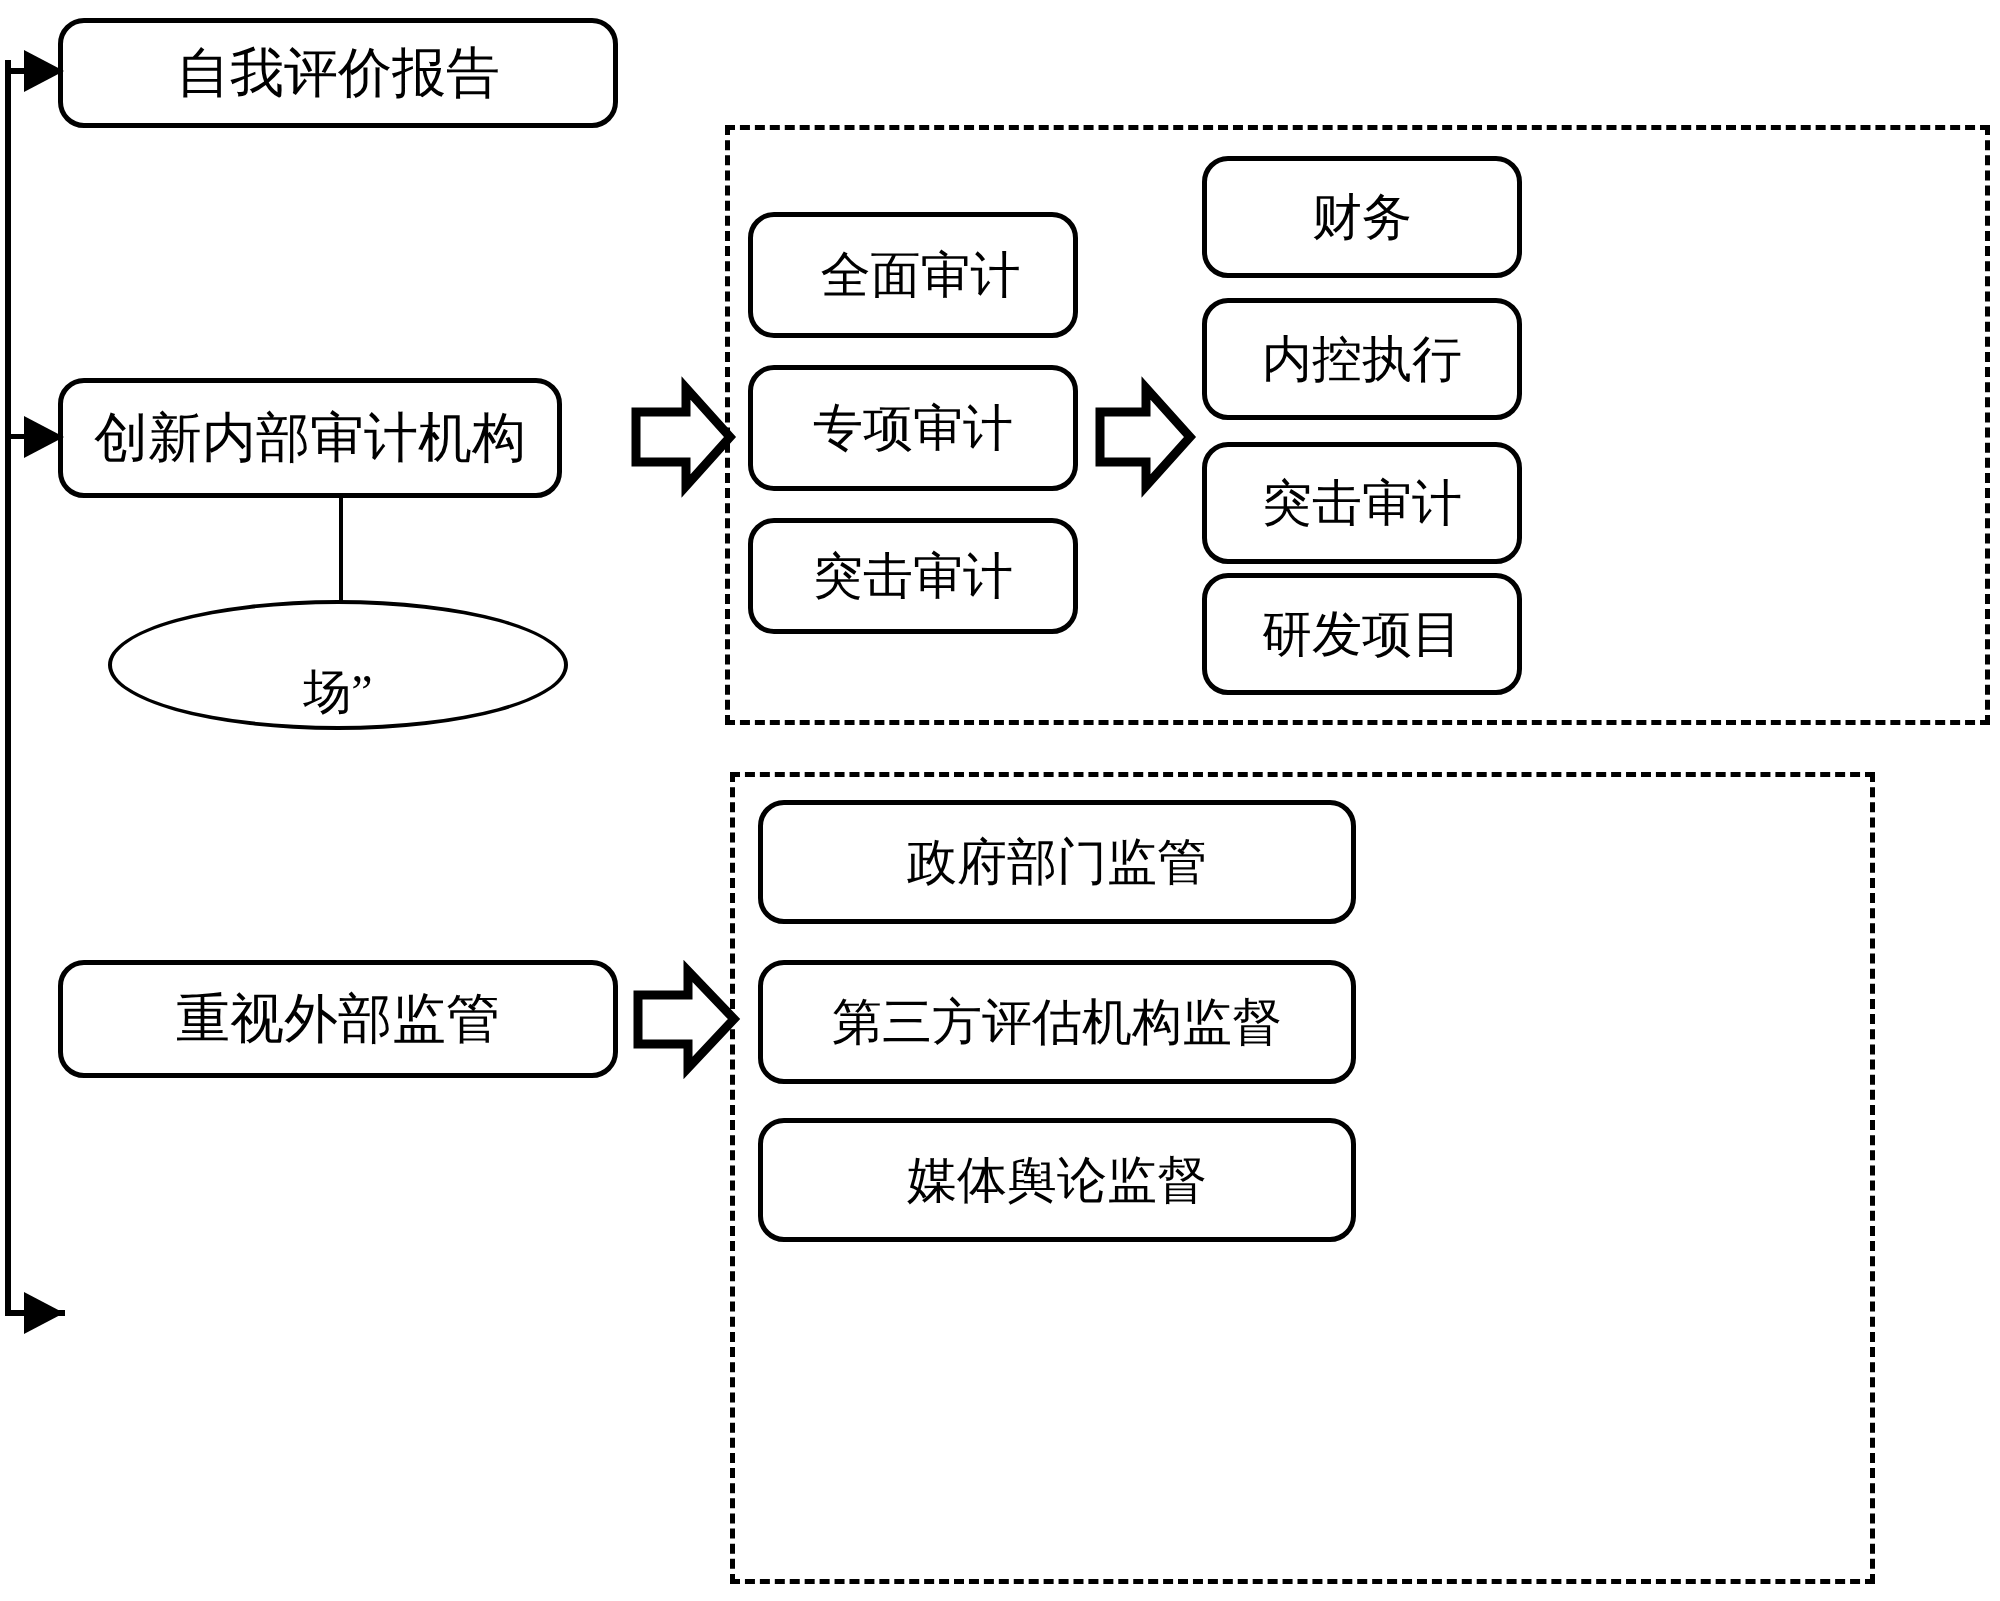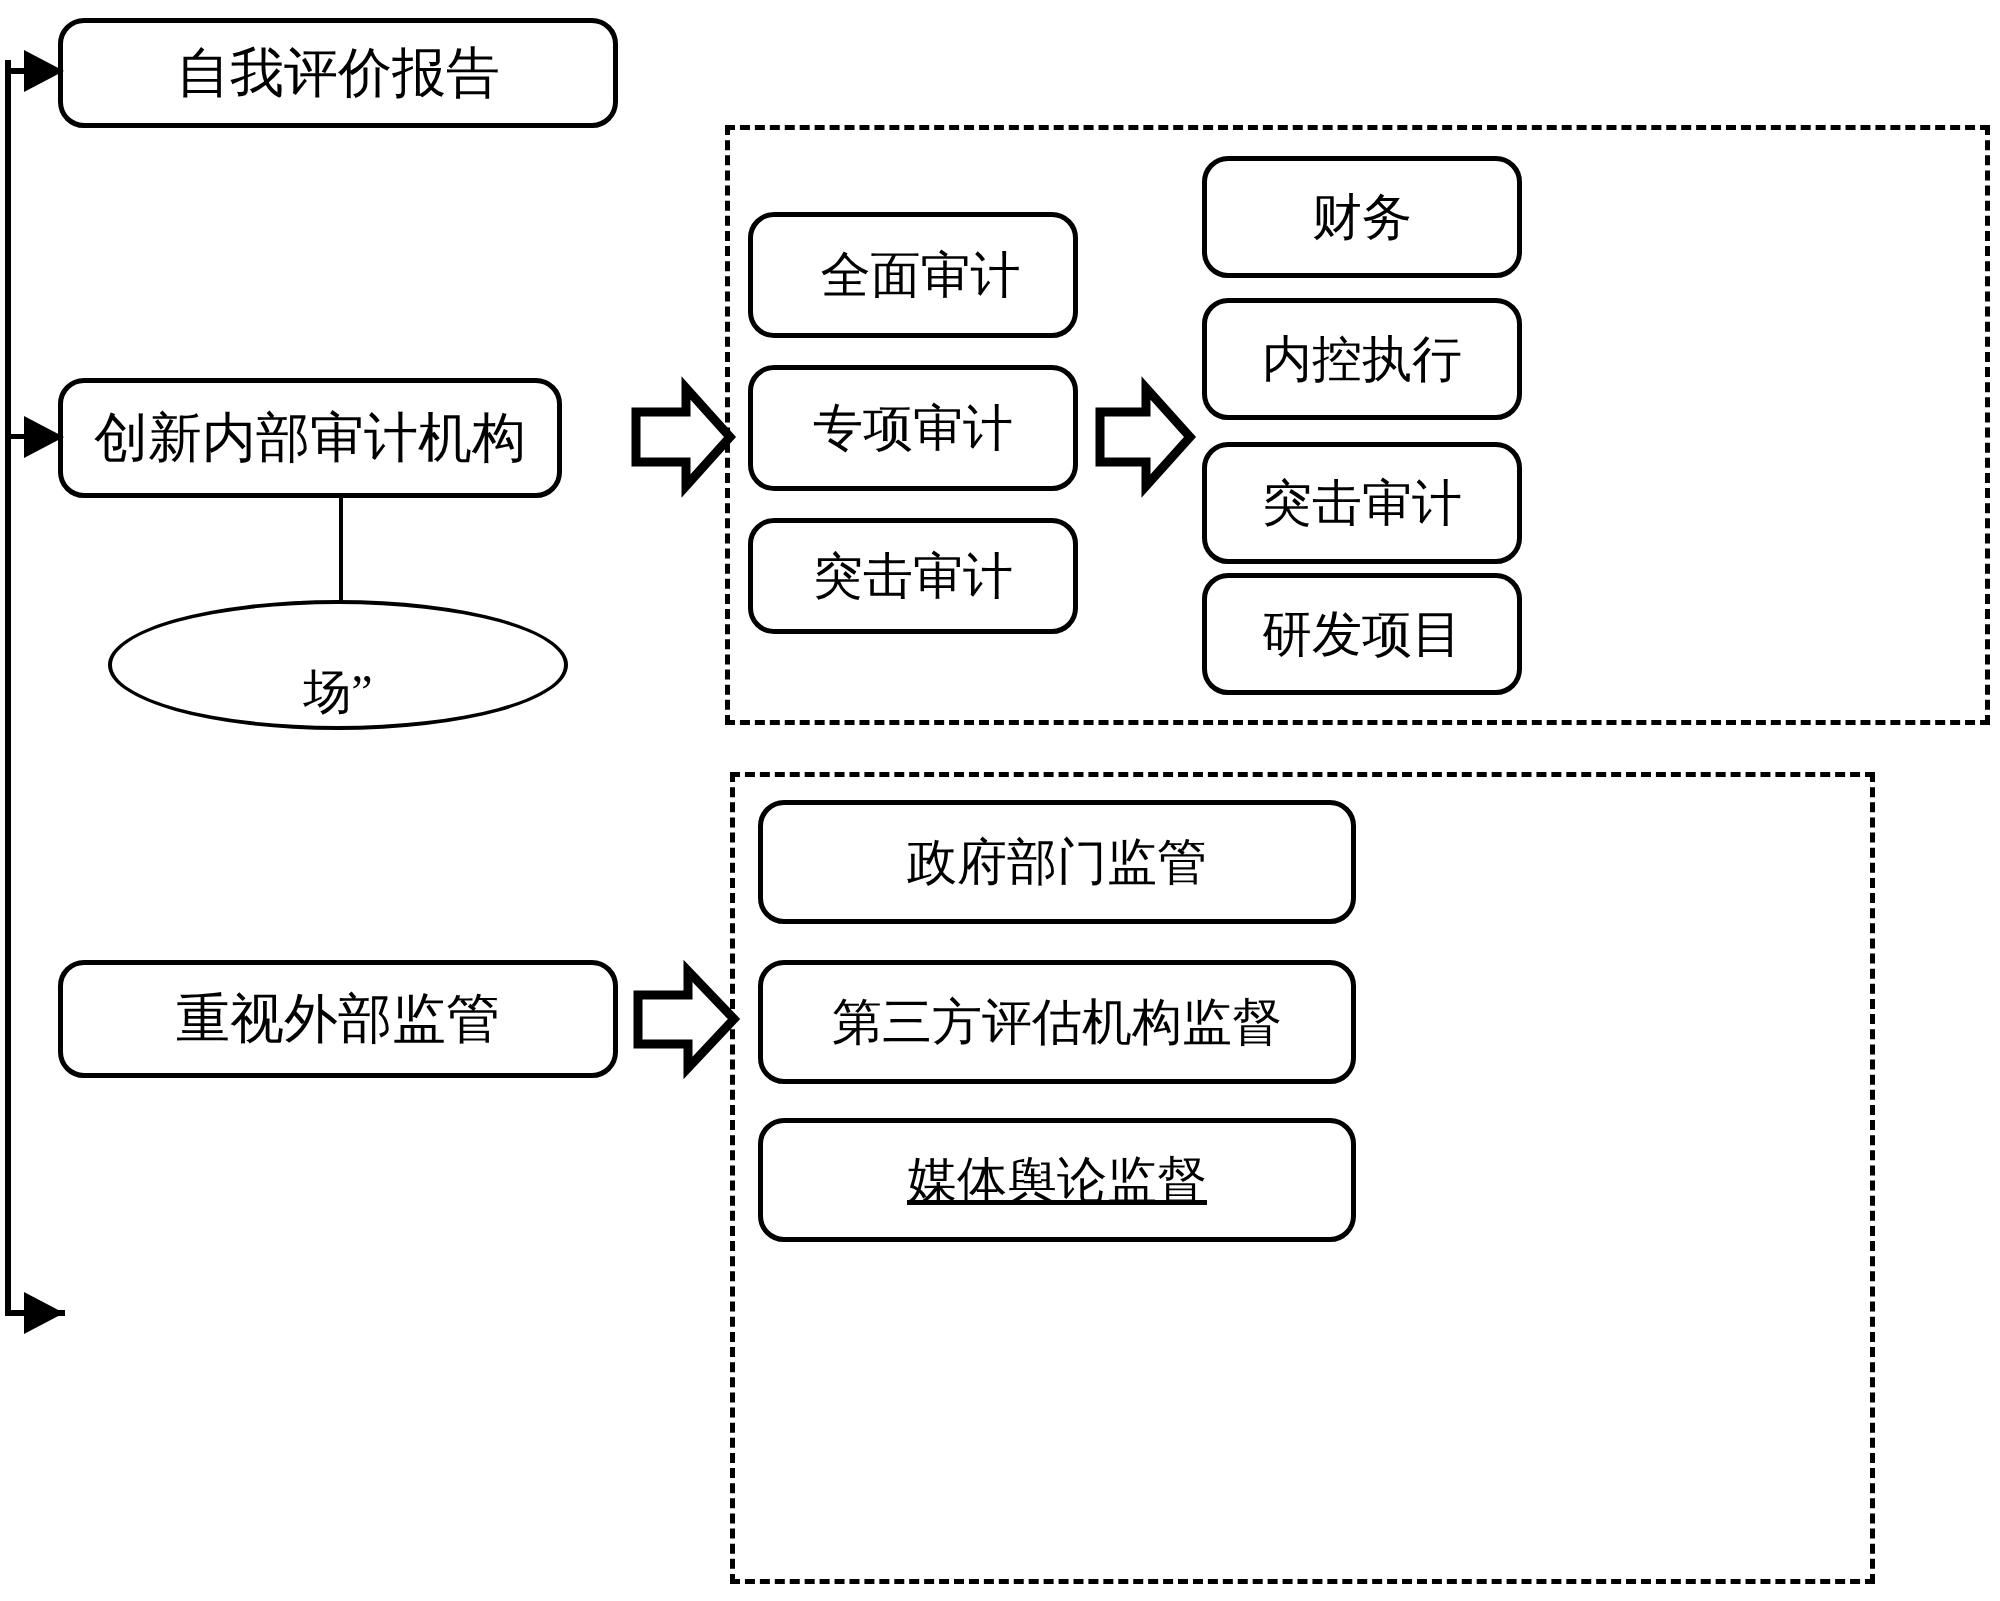--- a/index.html
+++ b/index.html
@@ -140,21 +140,21 @@
   </div>
 
   <div class="dashed-group" style="left:730px; top:772px; width:1145px; height:812px;"></div>
 
   <div class="node mid" style="left:758px; top:800px; width:598px; height:124px;">
     <span>政府部门监管</span>
   </div>
   <div class="node mid" style="left:758px; top:960px; width:598px; height:124px;">
     <span>第三方评估机构监督</span>
   </div>
-  <div class="node mid" style="left:758px; top:1118px; width:598px; height:124px;text-decoration:underline;">
+  <div class="node mid" style="left:758px; top:1118px; width:598px; height:124px;">
     <span>媒体舆论监督</span>
   </div>
 
   <svg id="overlay" viewBox="0 0 2000 1601" xmlns="http://www.w3.org/2000/svg">
 
     <g>
       <polygon points="24,50 64,71 24,92" fill="#000000"></polygon>
     </g>
     <g>
       <polygon points="24,416 64,437 24,458" fill="#000000"></polygon>

